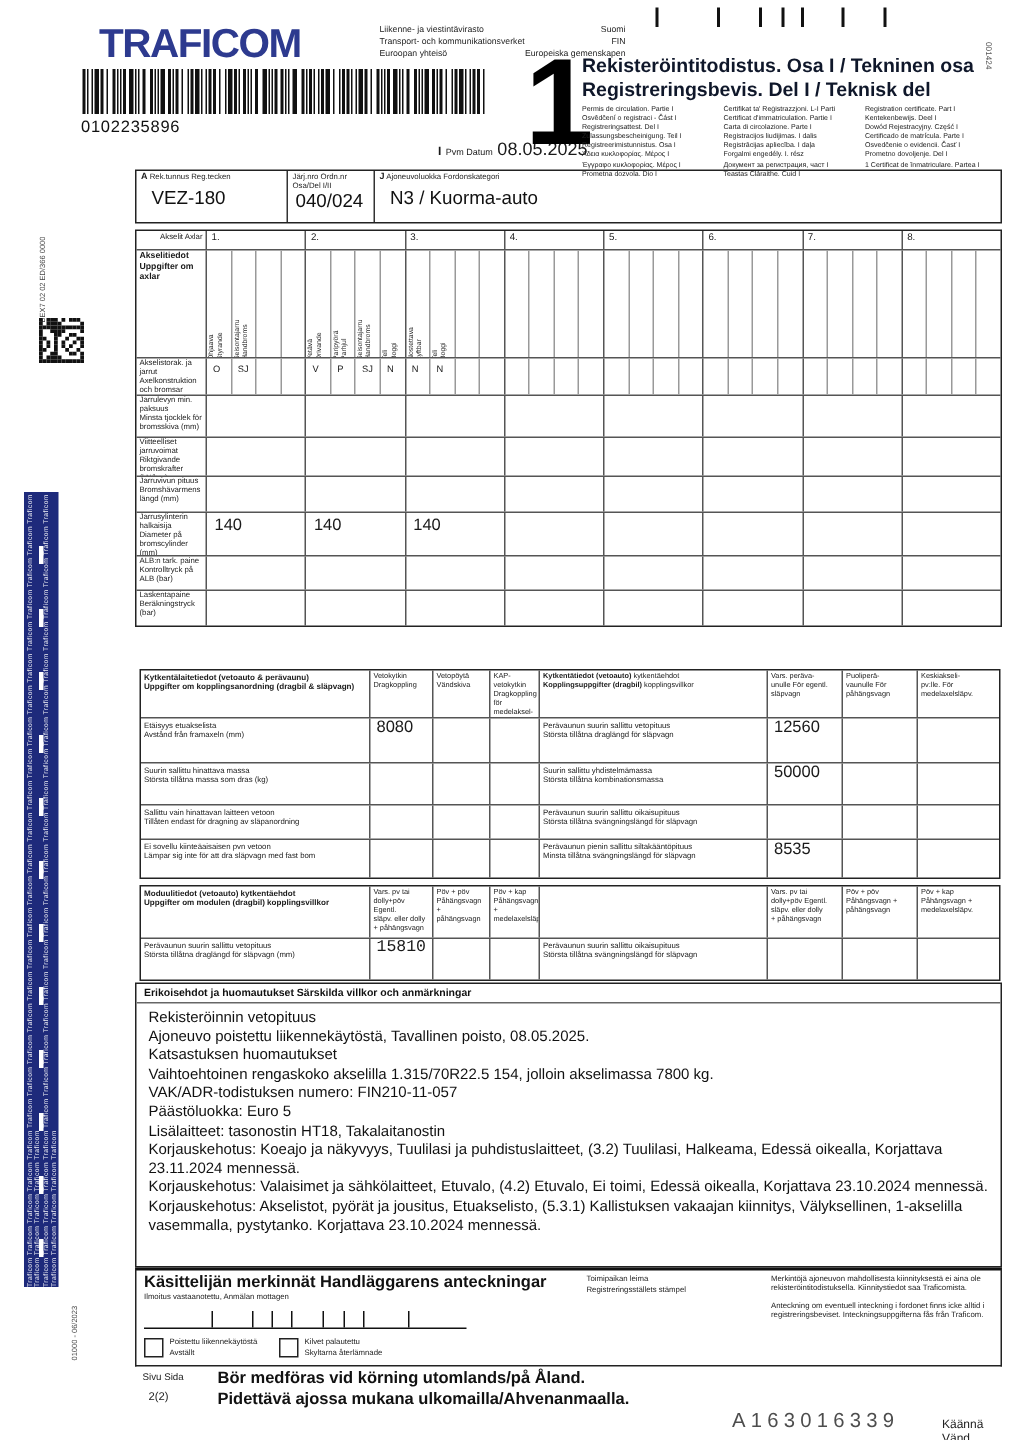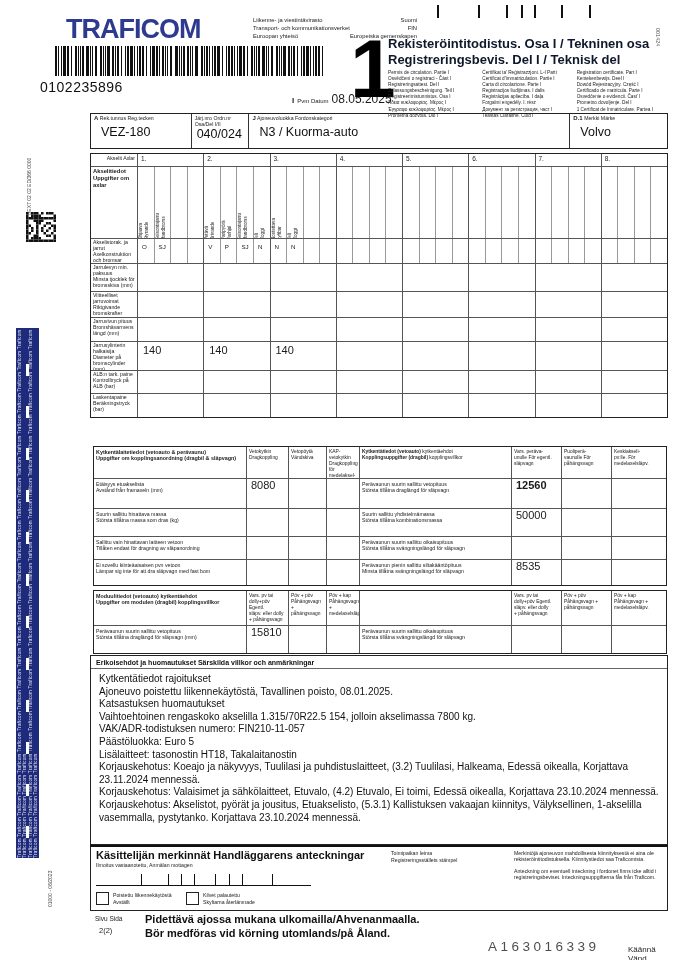--- a/index.html
+++ b/index.html
@@ -9,21 +9,21 @@
 
   
   .ticks i{position:absolute;top:5px;width:2px;height:13px;background:#111;display:block}
 
   
   .logo{position:absolute;left:66px;top:14px;font-size:27px;font-weight:bold;letter-spacing:-1px;color:var(--brand)}
   .agency{position:absolute;left:253px;top:17px;width:164px;font-size:5.8px;line-height:7.8px;color:#222}
   .agency .arow{display:flex;justify-content:space-between}
   .barcode{position:absolute;left:55px;top:46px;width:272px;height:30px}
   .barcode .bar{position:absolute;top:0;height:100%;background:#101010}
-  .bc-num{position:absolute;left:40px;top:79px;font-size:14px;letter-spacing:.5px;color:#111}
+  .bc-num{position:absolute;left:54px;top:79px;font-size:11px;letter-spacing:.5px;color:#111}
   .pvm{position:absolute;left:292px;top:92px;display:flex;align-items:baseline;gap:3px}
   .pvm .ilab{font-size:8px;font-weight:bold}
   .pvm .plab{font-size:6px}
   .pvm .pval{font-size:12px}
   .big1{position:absolute;left:350px;top:32px;font-size:82px;line-height:74px;font-weight:bold;color:#000}
   .titles{position:absolute;left:388px;top:36px;font-size:13px;font-weight:bold;line-height:15.5px;white-space:nowrap;color:#0f172a}
   .langs{position:absolute;left:388px;top:70px;width:278px;display:flex;gap:5px}
   .lang-col{flex:1;font-size:4.7px;line-height:6.1px;color:#222}
   .right-code{position:absolute;left:655px;top:28px;writing-mode:vertical-rl;font-size:5.5px;color:#555}
   .left-code{position:absolute;left:26px;top:85px;height:130px;writing-mode:vertical-rl;transform:rotate(180deg);font-size:5px;color:#444}
@@ -378,24 +378,20 @@
     </div>
     <div class="vcell" style="width:58px">
       <div class="vlab-line">Järj.nro Ordn.nr</div>
       <div class="vlab-line">Osa/Del I/II</div>
       <div class="vval tight" style="margin-left:2px">040/024</div>
     </div>
     <div class="vcell" style="width:322px">
       <div class="vlab-line"><b class="pfx">J</b> <span>Ajoneuvoluokka Fordonskategori</span></div>
       <div class="vval">N3 / Kuorma-auto</div>
     </div>
-    <div class="vcell" style="width:98px">
-      <div class="vlab-line"><b class="pfx">D.1</b> <span>Merkki Märke</span></div>
-      <div class="vval">Volvo</div>
-    </div>
   </div>
 
   <div class="axle">
       <div class="ax-row ax-head">
         <div class="ax-label corner">Akselit Axlar</div>
         <div class="ax-g">1.</div>
         <div class="ax-g">2.</div>
         <div class="ax-g">3.</div>
         <div class="ax-g">4.</div>
         <div class="ax-g">5.</div>
@@ -701,21 +697,21 @@
           <span class="l1">Etäisyys etuakselista</span>
           <span class="l2">Avstånd från framaxeln (mm)</span>
         </div>
         <div class="cp-cell cval" style="width: 42px;">8080</div>
         <div class="cp-cell cval" style="width: 38px;"></div>
         <div class="cp-cell cval" style="width: 33px;"></div>
         <div class="cp-cell " style="width: 152px;">
           <span class="l1">Perävaunun suurin sallittu vetopituus</span>
           <span class="l2">Största tillåtna draglängd för släpvagn</span>
         </div>
-        <div class="cp-cell cval" style="width: 50px; font-weight: bold;">12560</div>
+        <div class="cp-cell cval" style="width: 50px;">12560</div>
         <div class="cp-cell cval" style="width: 50px;"></div>
         <div class="cp-cell cval" style="width: 57px;"></div>
       </div>
       <div class="cp-row " style="height: 28px;">
         <div class="cp-cell " style="width: 152px;">
           <span class="l1">Suurin sallittu hinattava massa</span>
           <span class="l2">Största tillåtna massa som dras (kg)</span>
         </div>
         <div class="cp-cell cval" style="width: 42px;"></div>
         <div class="cp-cell cval" style="width: 38px;"></div>
@@ -788,38 +784,38 @@
 påhängsvagn</div>
         <div class="cp-cell pre" style="width: 57px;">Pöv + kap
 Påhängsvagn +
 medelaxelsläpv.</div>
       </div>
       <div class="cp-row " style="height: 28px;">
         <div class="cp-cell " style="width: 152px;">
           <span class="l1">Perävaunun suurin sallittu vetopituus</span>
           <span class="l2">Största tillåtna draglängd för släpvagn (mm)</span>
         </div>
-        <div class="cp-cell cval" style="width: 42px;">15810</div>
+        <div class="cp-cell cval" style="width: 42px; font-family: Liberation Mono, monospace;">15810</div>
         <div class="cp-cell cval" style="width: 38px;"></div>
         <div class="cp-cell cval" style="width: 33px;"></div>
         <div class="cp-cell " style="width: 152px;">
           <span class="l1">Perävaunun suurin sallittu oikaisupituus</span>
           <span class="l2">Största tillåtna svängningslängd för släpvagn</span>
         </div>
         <div class="cp-cell cval" style="width: 50px;"></div>
         <div class="cp-cell cval" style="width: 50px;"></div>
         <div class="cp-cell cval" style="width: 57px;"></div>
       </div>
     </div>
 
   <div class="special">
     <div class="sp-head">Erikoisehdot ja huomautukset Särskilda villkor och anmärkningar</div>
     <div class="sp-lines">
-        <div class="sp-line">Kytkentätiedot rajoitukset</div>
-        <div class="sp-line">Ajoneuvo poistettu liikennekäytöstä, Tavallinen poisto, 08.01.2025.</div>
+        <div class="sp-line">Rekisteröinnin vetopituus</div>
+        <div class="sp-line">Ajoneuvo poistettu liikennekäytöstä, Tavallinen poisto, 08.05.2025.</div>
         <div class="sp-line">Katsastuksen huomautukset</div>
         <div class="sp-line">Vaihtoehtoinen rengaskoko akselilla 1.315/70R22.5 154, jolloin akselimassa 7800 kg.</div>
         <div class="sp-line">VAK/ADR-todistuksen numero: FIN210-11-057</div>
         <div class="sp-line">Päästöluokka: Euro 5</div>
         <div class="sp-line">Lisälaitteet: tasonostin HT18, Takalaitanostin</div>
         <div class="sp-line">Korjauskehotus: Koeajo ja näkyvyys, Tuulilasi ja puhdistuslaitteet, (3.2) Tuulilasi, Halkeama, Edessä oikealla, Korjattava 23.11.2024 mennessä.</div>
         <div class="sp-line">Korjauskehotus: Valaisimet ja sähkölaitteet, Etuvalo, (4.2) Etuvalo, Ei toimi, Edessä oikealla, Korjattava 23.10.2024 mennessä.</div>
         <div class="sp-line">Korjauskehotus: Akselistot, pyörät ja jousitus, Etuakselisto, (5.3.1) Kallistuksen vakaajan kiinnitys, Välyksellinen, 1-akselilla vasemmalla, pystytanko. Korjattava 23.10.2024 mennessä.</div>
       </div>
   </div>
@@ -853,19 +849,19 @@
     <div class="cb cb2"></div>
     <div class="cb-lab cbl2">
       <div>Kilvet palautettu</div>
       <div>Skyltarna återlämnade</div>
     </div>
   </div>
 
   <div class="sivu">Sivu Sida</div>
   <div class="sivu2">2(2)</div>
   <div class="fnotes">
+    <div>Bör medföras vid körning utomlands/på Åland.</div>
     <div>Pidettävä ajossa mukana ulkomailla/Ahvenanmaalla.</div>
-    <div>Bör medföras vid körning utomlands/på Åland.</div>
   </div>
   <div class="docnum">A163016339</div>
   <div class="turn">Käännä Vänd</div>
 
 </div>
 
 </body></html>

